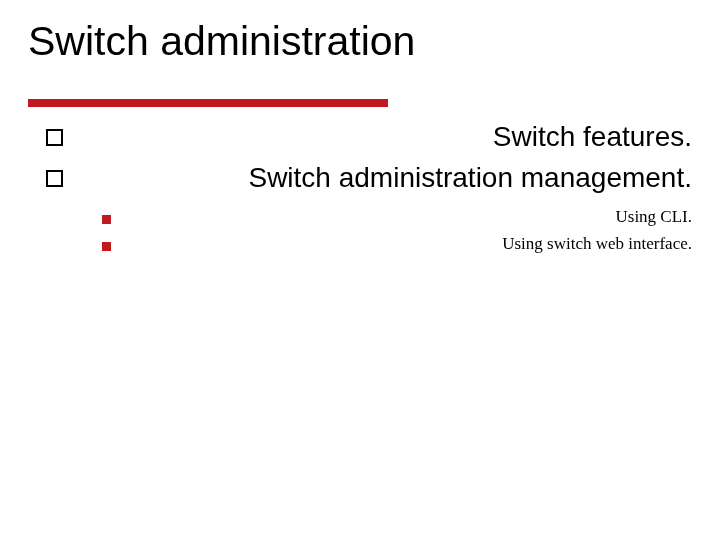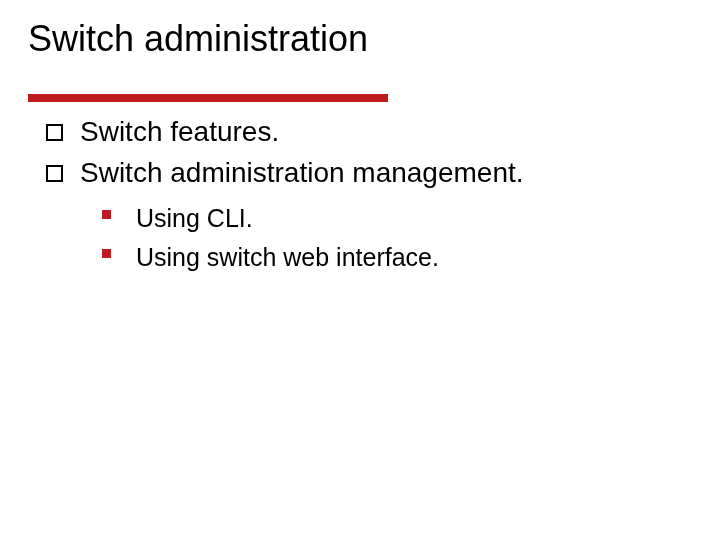--- a/index.html
+++ b/index.html
@@ -4,33 +4,34 @@
 <style>
   * { margin: 0; padding: 0; box-sizing: border-box; }
   html, body { width: 720px; height: 540px; }
   body {
     background: #ffffff;
     font-family: Verdana, Geneva, sans-serif;
     color: #000000;
     padding: 18px 28px 18px 28px;
   }
   .title {
-    font-size: 36px;
+    font-size: 41px;
     font-weight: 400;
     letter-spacing: 0px;
     margin-bottom: 34px;
   }
   .red-bar {
     height: 8px;
     width: 360px;
     background: #c11920;
     margin-bottom: 10px;
   }
   .content {
     padding-left: 8px;
+    text-align: right;
   }
   ul.outer {
     list-style: none;
     padding: 0;
     margin: 0;
   }
   ul.outer > li {
     position: relative;
     padding-left: 44px;
     font-size: 28px;
@@ -48,23 +49,24 @@
     background: transparent;
   }
   ul.inner {
     list-style: none;
     padding: 0;
     margin: 6px 0 0 0;
   }
   ul.inner > li {
     position: relative;
     padding-left: 56px;
-    font-size: 25px;
+    font-size: 17px;
     line-height: 1.55;
     font-weight: 400;
+    font-family: Liberation Serif, serif;
   }
   ul.inner > li::before {
     content: "";
     position: absolute;
     left: 22px;
     top: 11px;
     width: 9px;
     height: 9px;
     background: #c11920;
   }

